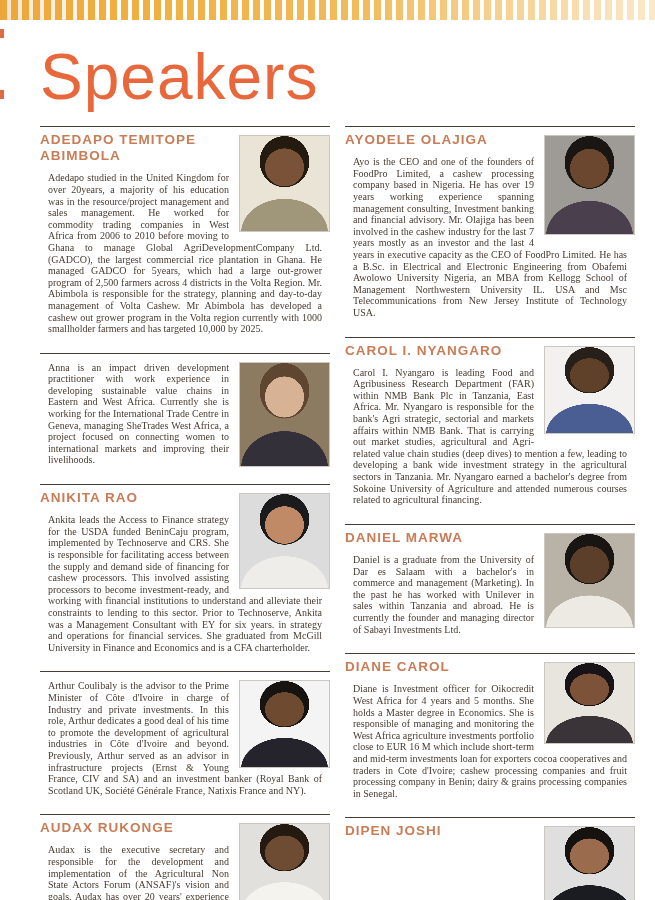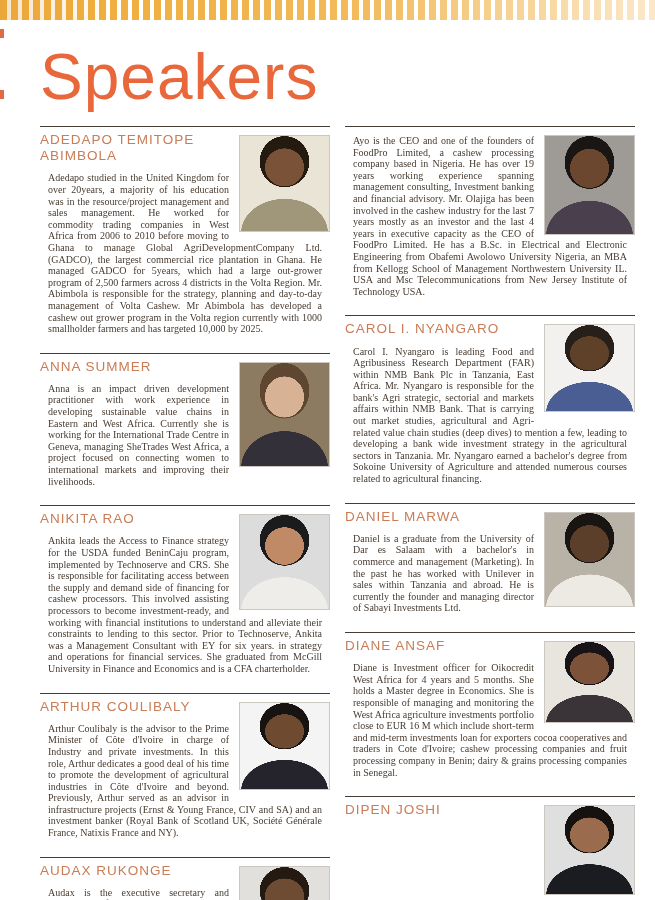--- a/index.html
+++ b/index.html
@@ -54,21 +54,21 @@
       var(--bg, #ddd);
   }
   .ph-0 { height: 97px; }  .ph-1 { height: 105px; } .ph-2 { height: 96px; }
   .ph-3 { height: 88px; }  .ph-4 { height: 90px; }  .ph-5 { height: 100px; }
   .ph-6 { height: 88px; }  .ph-7 { height: 95px; }  .ph-8 { height: 82px; }
   .ph-9 { height: 90px; }
 
   .speaker h2 {
     margin: 2px 0 6px;
     font-family: "Liberation Sans", sans-serif;
-    font-weight: 400;
+    font-weight: 700;
     font-size: 13.5px; line-height: 1.2;
     letter-spacing: 1px;
     color: #C97C55;
   }
   .speaker p {
     margin: 8px;
     font-size: 10px; line-height: 1.16;
     text-align: justify;
     color: #473B30;
   }
@@ -89,71 +89,70 @@
       <section class="speaker">
         <div class="rule"></div>
         <div class="photo ph-0" style="--bg: #E9E4D5; --hair: #241A10; --skin: #7A5238; --shirt: #A09679;"></div>
         <h2>ADEDAPO TEMITOPE ABIMBOLA</h2>
         <p>Adedapo studied in the United Kingdom for over 20years, a majority of his education was in the resource/project management and sales management. He worked for commodity trading companies in West Africa from 2006 to 2010 before moving to Ghana to manage Global AgriDevelopmentCompany Ltd. (GADCO), the largest commercial rice plantation in Ghana. He managed GADCO for 5years, which had a large out-grower program of 2,500 farmers across 4 districts in the Volta Region. Mr. Abimbola is responsible for the strategy, planning and day-to-day management of Volta Cashew. Mr Abimbola has developed a cashew out grower program in the Volta region currently with 1000 smallholder farmers and has targeted 10,000 by 2025.</p>
       </section>
 
       <section class="speaker">
         <div class="rule"></div>
         <div class="photo ph-1" style="--bg: #8C7B60; --hair: #5E4630; --skin: #D8B294; --shirt: #33303A;"></div>
-        <h2>ANNA SUMMER</h2>
         <p>Anna is an impact driven development practitioner with work experience in developing sustainable value chains in Eastern and West Africa. Currently she is working for the International Trade Centre in Geneva, managing SheTrades West Africa, a project focused on connecting women to international markets and improving their livelihoods.</p>
       </section>
 
       <section class="speaker">
         <div class="rule"></div>
         <div class="photo ph-2" style="--bg: #DCDCDC; --hair: #1B1B1E; --skin: #C08A66; --shirt: #EFEDE9;"></div>
         <h2>ANIKITA RAO</h2>
         <p>Ankita leads the Access to Finance strategy for the USDA funded BeninCaju program, implemented by Technoserve and CRS. She is responsible for facilitating access between the supply and demand side of financing for cashew processors. This involved assisting processors to become investment-ready, and working with financial institutions to understand and alleviate their constraints to lending to this sector. Prior to Technoserve, Ankita was a Management Consultant with EY for six years. in strategy and operations for financial services. She graduated from McGill University in Finance and Economics and is a CFA charterholder.</p>
       </section>
 
       <section class="speaker">
         <div class="rule"></div>
         <div class="photo ph-3" style="--bg: #F4F4F4; --hair: #171310; --skin: #6E4A30; --shirt: #25242C;"></div>
-        <h2>ARTHUR COULIBALY</h2>
         <p>Arthur Coulibaly is the advisor to the Prime Minister of Côte d'Ivoire in charge of Industry and private investments. In this role, Arthur dedicates a good deal of his time to promote the development of agricultural industries in Côte d'Ivoire and beyond.  Previously, Arthur served as an advisor in infrastructure projects (Ernst &amp; Young France, CIV and SA) and an investment banker (Royal Bank of Scotland UK, Société Générale France, Natixis France and NY).</p>
       </section>
 
       <section class="speaker">
         <div class="rule"></div>
         <div class="photo ph-4" style="--bg: #E2E0DC; --hair: #241A11; --skin: #6E4B33; --shirt: #F5F3EE;"></div>
         <h2>AUDAX RUKONGE</h2>
         <p>Audax is the executive secretary and responsible for the development and implementation of the Agricultural Non State Actors Forum (ANSAF)'s vision and goals. Audax has over 20 years' experience in development. He has authored and co-authored several books on development issues and agriculture. Prior to joining ANSAF, he worked with Concern Worldwide, Action Aid and Care International. He holds a Master of Development and International Cooperation from Jyväskylä University, Finland, as well as a BSc. Agriculture from Sokoine University of Agriculture.</p>
       </section>
     </div>
 
     <div class="col">
       <section class="speaker">
         <div class="rule"></div>
         <div class="photo ph-5" style="--bg: #9E9A96; --hair: #1A1614; --skin: #6B4730; --shirt: #4A3F4C;"></div>
+        <h2>AYODELE OLAJIGA</h2>
         <p>Ayo is the CEO and one of the founders of FoodPro Limited, a cashew processing company based in Nigeria. He has over 19 years working experience spanning management consulting, Investment banking and financial advisory. Mr. Olajiga has been involved in the cashew industry for the last 7 years mostly as an investor and the last 4 years in executive capacity as the CEO of FoodPro Limited. He has a B.Sc. in Electrical and Electronic Engineering from Obafemi Awolowo University Nigeria, an MBA from Kellogg School of Management Northwestern University IL. USA and Msc Telecommunications from New Jersey Institute of Technology USA.</p>
       </section>
 
       <section class="speaker">
         <div class="rule"></div>
         <div class="photo ph-6" style="--bg: #F2F1EF; --hair: #27201A; --skin: #5F4129; --shirt: #4A5E93;"></div>
         <h2>CAROL I. NYANGARO</h2>
         <p>Carol I. Nyangaro is leading Food and Agribusiness Research Department (FAR) within NMB Bank Plc in Tanzania, East Africa. Mr. Nyangaro is responsible for the bank's Agri strategic, sectorial and markets affairs within NMB Bank. That is carrying out market studies, agricultural and Agri-related value chain studies (deep dives) to mention a few, leading to developing a bank wide investment strategy in the agricultural sectors in Tanzania. Mr. Nyangaro earned a bachelor's degree from Sokoine University of Agriculture and attended numerous courses related to agricultural financing.</p>
       </section>
 
       <section class="speaker">
         <div class="rule"></div>
         <div class="photo ph-7" style="--bg: #B9B2A6; --hair: #191512; --skin: #5C3F2B; --shirt: #EDEAE4;"></div>
         <h2>DANIEL MARWA</h2>
         <p>Daniel is a graduate from the University of Dar es Salaam with a bachelor's in commerce and management (Marketing). In the past he has worked with Unilever in sales within Tanzania and abroad. He is currently the founder and managing director of Sabayi Investments Ltd.</p>
       </section>
 
       <section class="speaker">
         <div class="rule"></div>
         <div class="photo ph-8" style="--bg: #E8E4DE; --hair: #171317; --skin: #7C5238; --shirt: #3A3438;"></div>
-        <h2>DIANE ANSAF</h2>
+        <h2>DIANE CAROL</h2>
         <p>Diane is Investment officer for Oikocredit West Africa for 4 years and 5 months. She holds a Master degree in Economics. She is responsible of managing and monitoring the West Africa agriculture investments portfolio close to EUR 16 M which include short-term and mid-term investments loan for exporters cocoa cooperatives and traders in Cote d'Ivoire; cashew processing companies and fruit processing company in Benin; dairy &amp; grains processing companies in Senegal.</p>
       </section>
 
       <section class="speaker">
         <div class="rule"></div>
         <div class="photo ph-9" style="--bg: #DFDFDF; --hair: #15120F; --skin: #9A6B4C; --shirt: #1B1B22;"></div>
         <h2>DIPEN JOSHI</h2>
       </section>
     </div>
 

